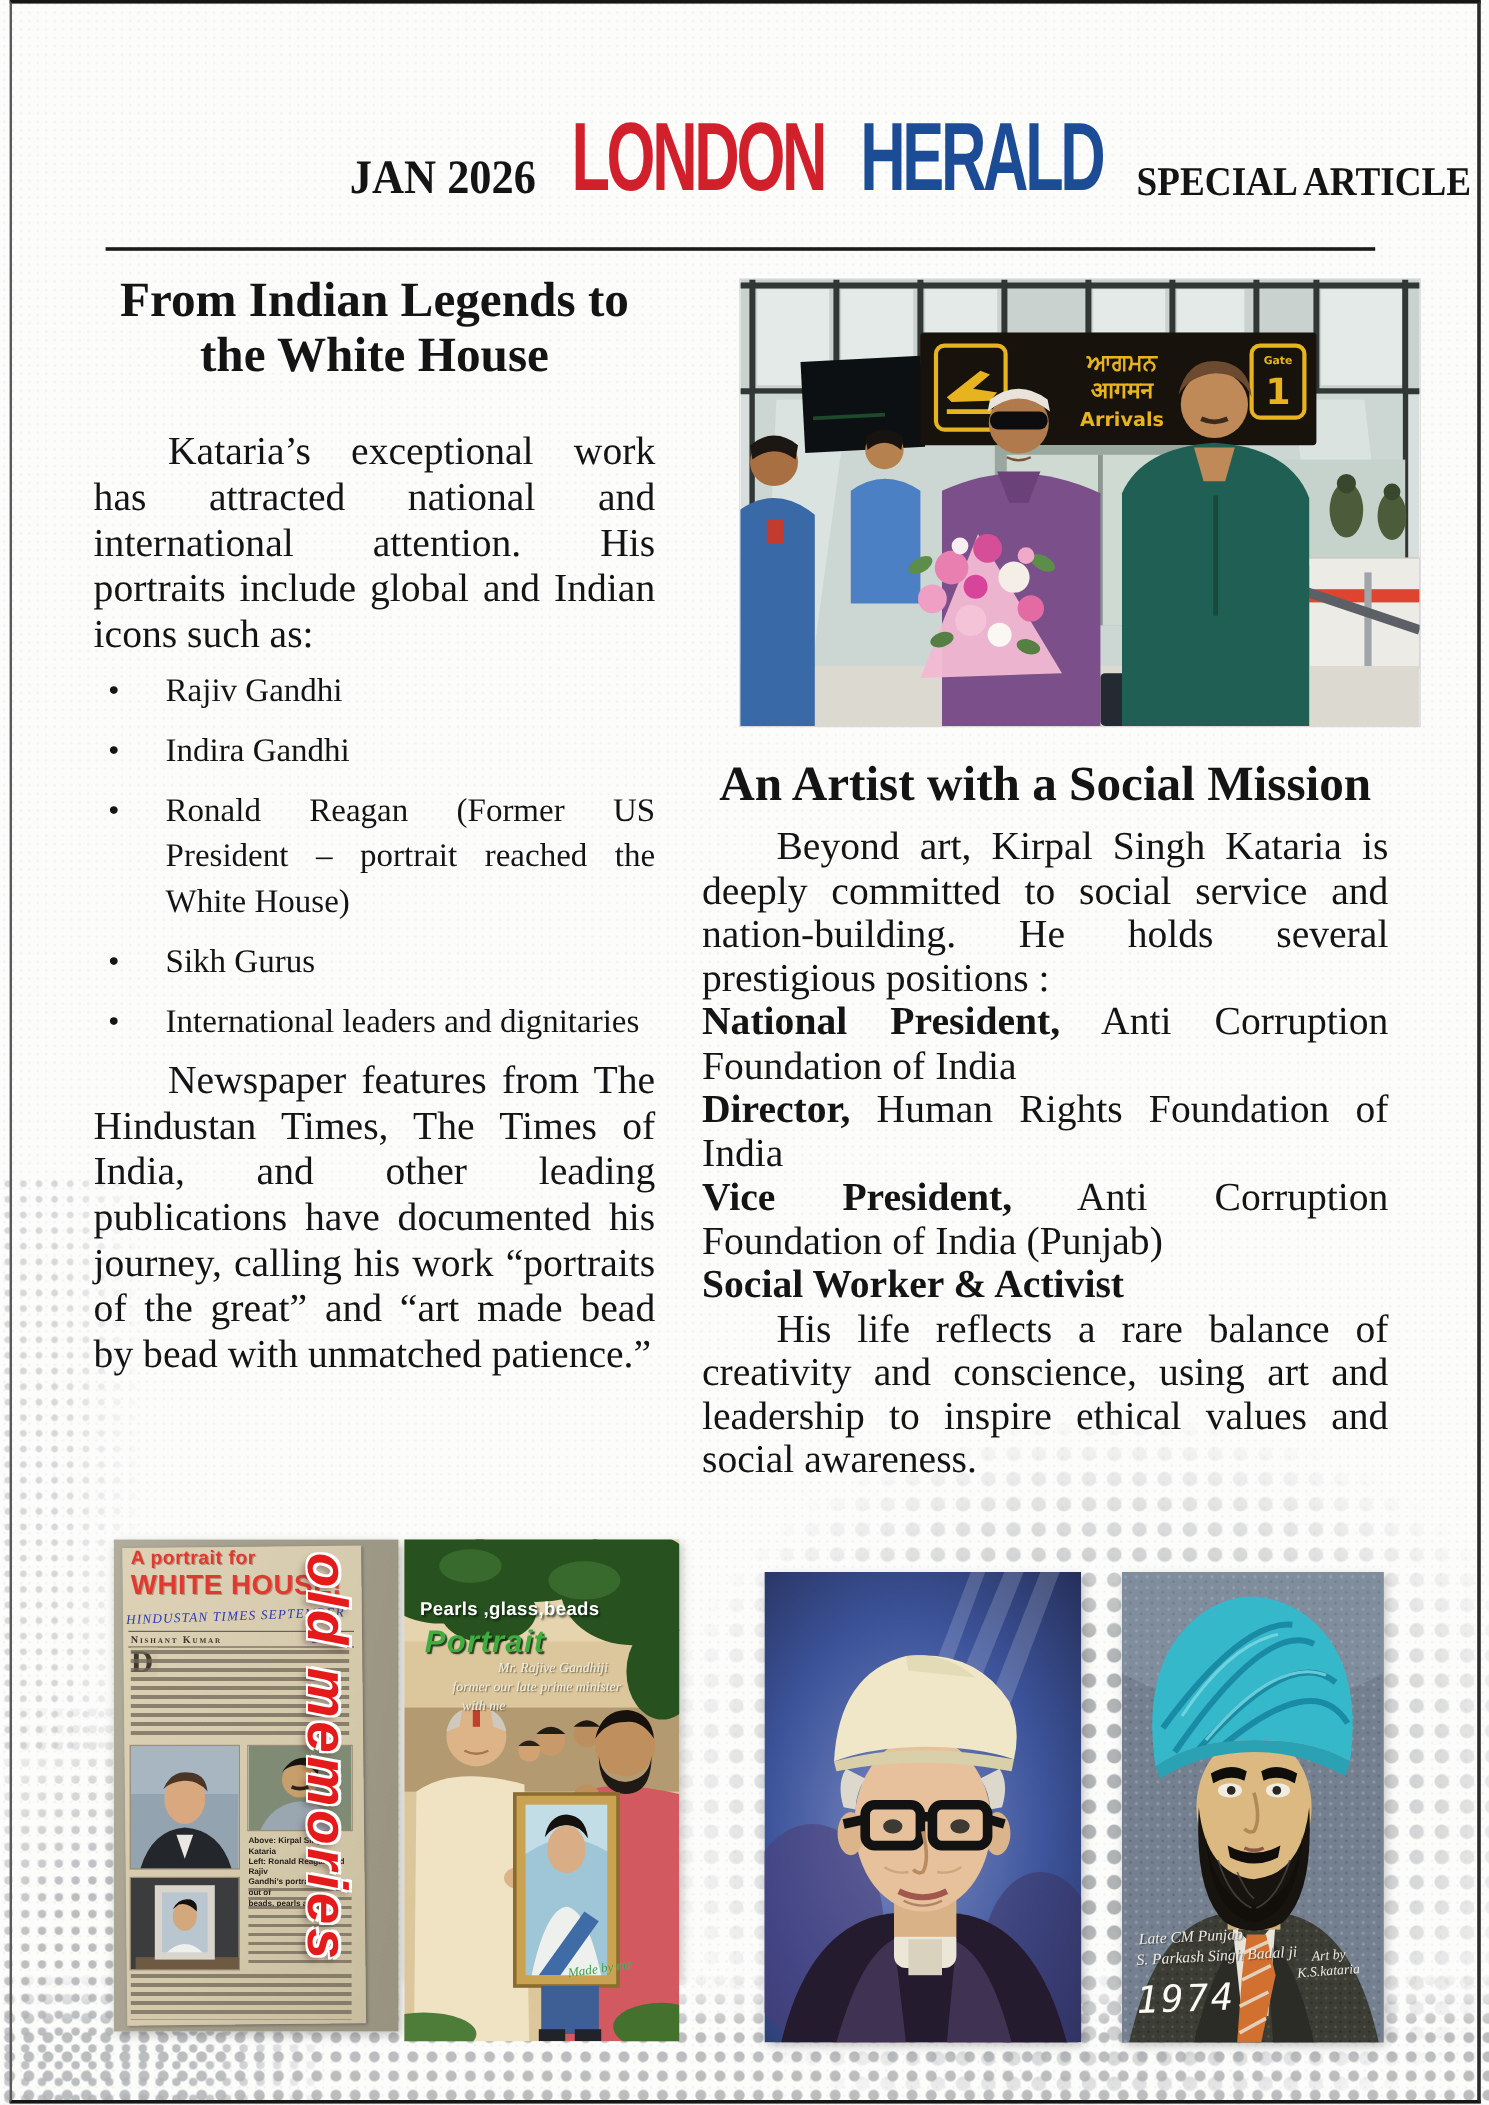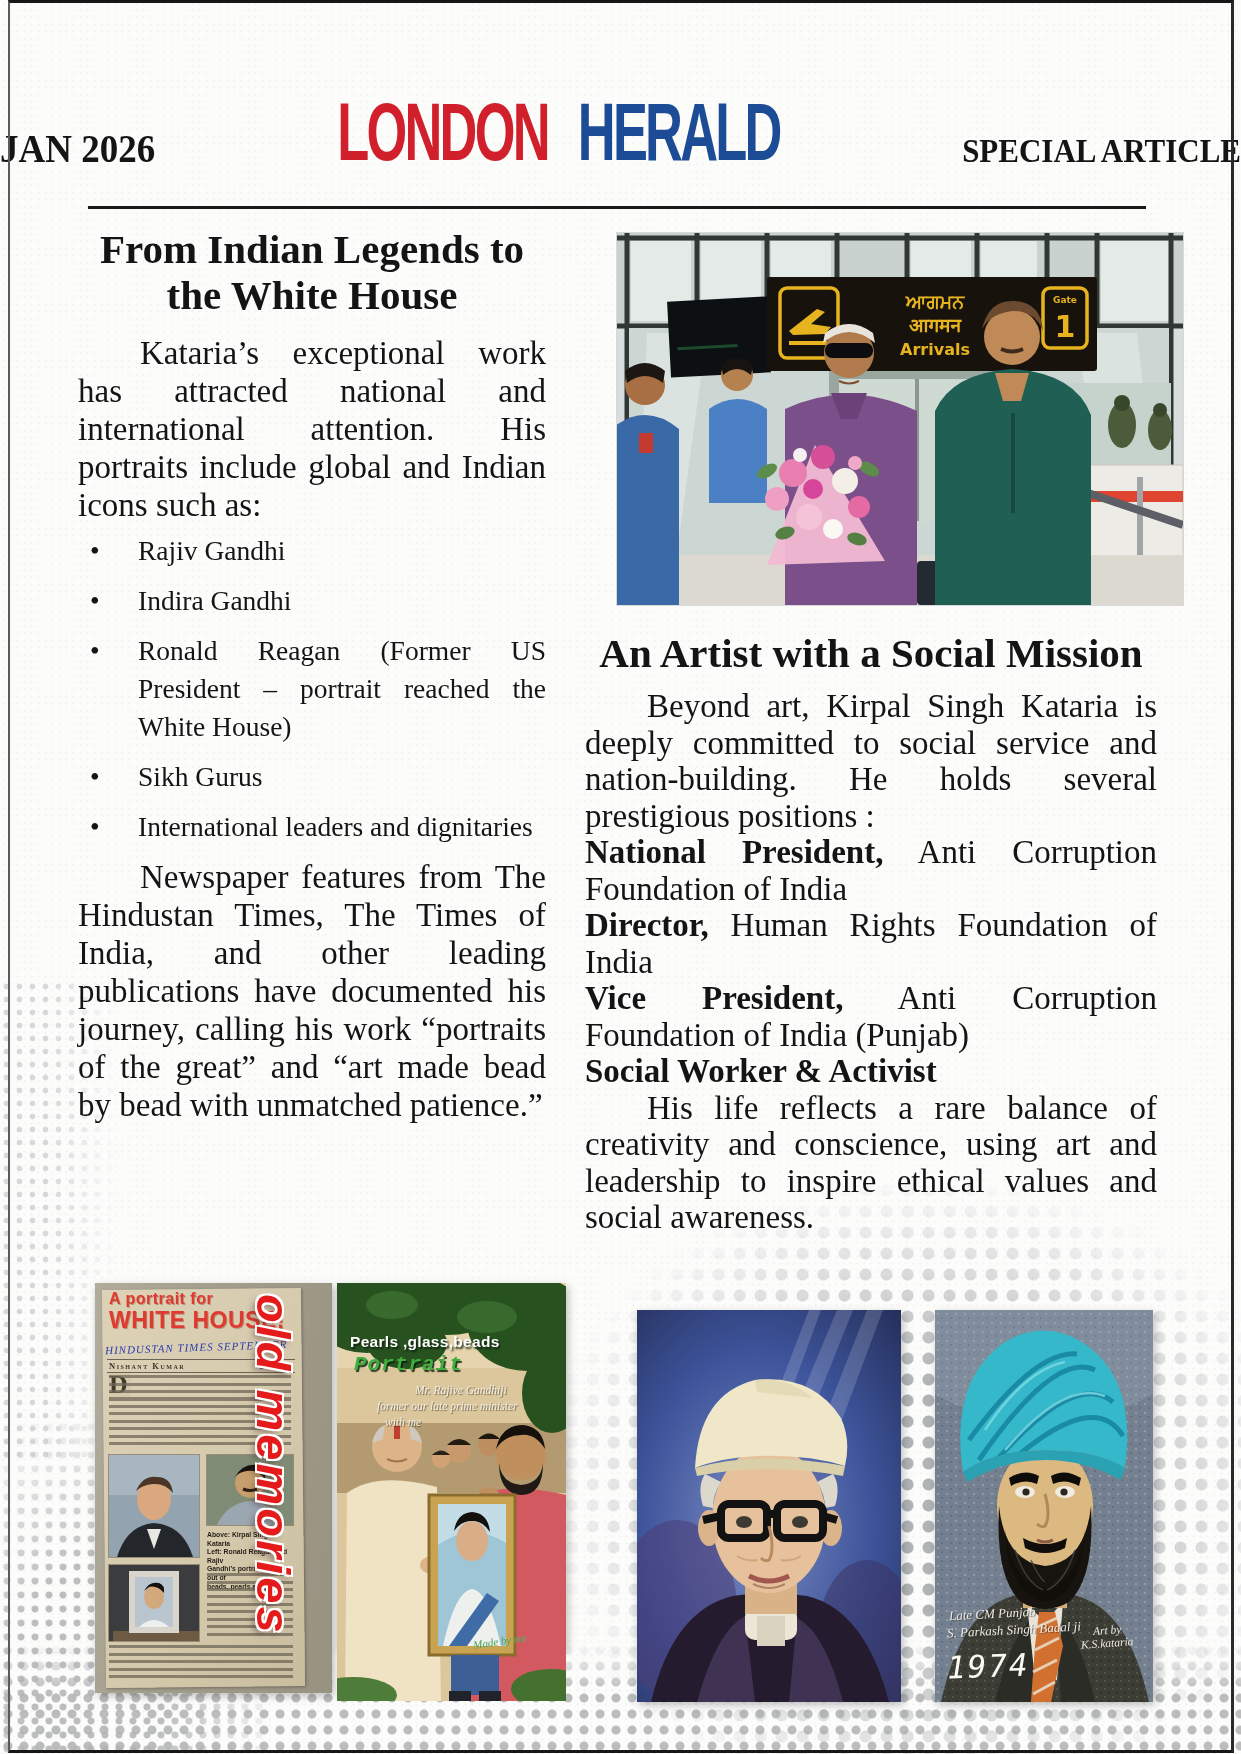--- a/index.html
+++ b/index.html
@@ -22,36 +22,36 @@
   .d3{left:0;top:1420px;width:270px;height:334px;
       background-image:radial-gradient(circle,#b0b3b5 3px,transparent 4px);background-size:14px 14px;
       -webkit-mask-image:radial-gradient(ellipse at 35% 75%,#000 30%,transparent 80%);
       mask-image:radial-gradient(ellipse at 35% 75%,#000 30%,transparent 80%);opacity:.85;}
   .d4{left:0;top:980px;width:120px;height:480px;
       background-image:radial-gradient(circle,#bfc2c4 2.3px,transparent 3.3px);background-size:13px 13px;
       -webkit-mask-image:linear-gradient(to right,#000 40%,transparent);
       mask-image:linear-gradient(to right,#000 40%,transparent);opacity:.6;}
 
   
-  .masthead{position:absolute;left:0;right:0;top:100px;height:78px;display:flex;justify-content:space-between;
+  .masthead{position:absolute;left:0;right:15px;top:100px;height:78px;display:flex;justify-content:flex-end;
             align-items:flex-end;gap:20px;z-index:2;}
   .mh-date{font-weight:700;font-size:37px;letter-spacing:0;margin-bottom:6px;transform:scaleY(1.08);transform-origin:bottom;}
   .mh-title{display:flex;gap:12px;align-items:flex-end;}
   .mh-word{font-family:"Liberation Sans",sans-serif;font-weight:800;font-size:57px;letter-spacing:-3px;
            display:inline-block;transform:scale(.92,1.42);transform-origin:bottom;}
   .mh-red{color:#d11f2c;}
   .mh-blue{color:#1d4c96;}
   .mh-tag{font-weight:700;font-size:31px;margin-bottom:7px;transform:scaleY(1.1);transform-origin:bottom;}
   .rule{position:absolute;left:88px;top:206px;width:1058px;height:3px;background:#1b1b1b;z-index:2;}
 
   
   .col-left{position:absolute;left:78px;top:226px;width:468px;z-index:2;}
   .col-right{position:absolute;left:585px;top:630px;width:572px;z-index:2;}
   h1,h2{font-size:41px;line-height:46px;text-align:center;margin:0;font-weight:700;}
-  .col-left h1{margin-bottom:16px;}
+  .col-left h1{margin-bottom:40px;}
   .col-right h2{margin-bottom:12px;}
   .body{font-size:33px;line-height:38px;text-align:justify;margin:0;}
   .col-right .body{line-height:36.5px;}
   .indent{text-indent:62px;}
   .bullets{margin-top:8px;}
   .bullet{position:relative;padding-left:60px;text-align:justify;font-size:27.5px;line-height:38px;margin-bottom:12px;}
   .bullet .dot{position:absolute;left:12px;top:0;}
   .p2{}
   .pos-line b{font-weight:700;}
 
@@ -88,21 +88,21 @@
   .clip-stripes3{position:absolute;left:14px;top:362px;width:184px;height:38px;}
   .old-memories{position:absolute;left:246px;top:1294px;height:404px;z-index:3;writing-mode:vertical-rl;
                 font-family:"Liberation Sans",sans-serif;font-weight:900;font-style:italic;font-size:47px;
                 letter-spacing:3px;color:#e51a1a;
                 text-shadow:-2px -2px 0 #fff,2px -2px 0 #fff,-2px 2px 0 #fff,2px 2px 0 #fff,4px 4px 6px rgba(70,40,40,.5);}
 
   .pearls{left:337px;top:1283px;width:229px;height:366px;box-shadow:2px 3px 8px rgba(0,0,0,.25);background:#e9d9b9;}
   .pearls .ovl{position:absolute;z-index:3;}
   .pp-title{left:13px;top:50px;font-family:"Liberation Sans",sans-serif;font-weight:800;font-size:15.5px;color:#fff;
             text-shadow:1.5px 1.5px 2px rgba(10,30,10,.9);letter-spacing:.3px;}
-  .pp-sub{left:17px;top:70px;font-family:Liberation Mono, monospace;font-weight:900;font-style:italic;font-size:21px;
+  .pp-sub{left:17px;top:70px;font-family:Liberation Sans, sans-serif;font-weight:900;font-style:italic;font-size:26px;
           color:#3fae3f;text-shadow:1.5px 1.5px 1px rgba(10,30,10,.85);letter-spacing:1px;}
   .pp-script{font-style:italic;color:#f2efe6;text-shadow:1px 1px 1px rgba(40,40,20,.6);font-size:11.5px;white-space:nowrap;}
   .pp-s1{left:78px;top:101px;}
   .pp-s2{left:40px;top:117px;}
   .pp-s3{left:48px;top:133px;}
   .pp-sign{left:136px;top:352px;font-style:italic;font-size:11px;color:#3e9c4a;transform:rotate(-8deg);
            text-shadow:0 0 1px rgba(255,255,255,.4);}
 
   .morarji{left:637px;top:1310px;width:264px;height:392px;box-shadow:2px 3px 8px rgba(0,0,0,.25);}
   .sikh{left:935px;top:1310px;width:218px;height:392px;box-shadow:2px 3px 8px rgba(0,0,0,.25);background:#6f7b8c;}

